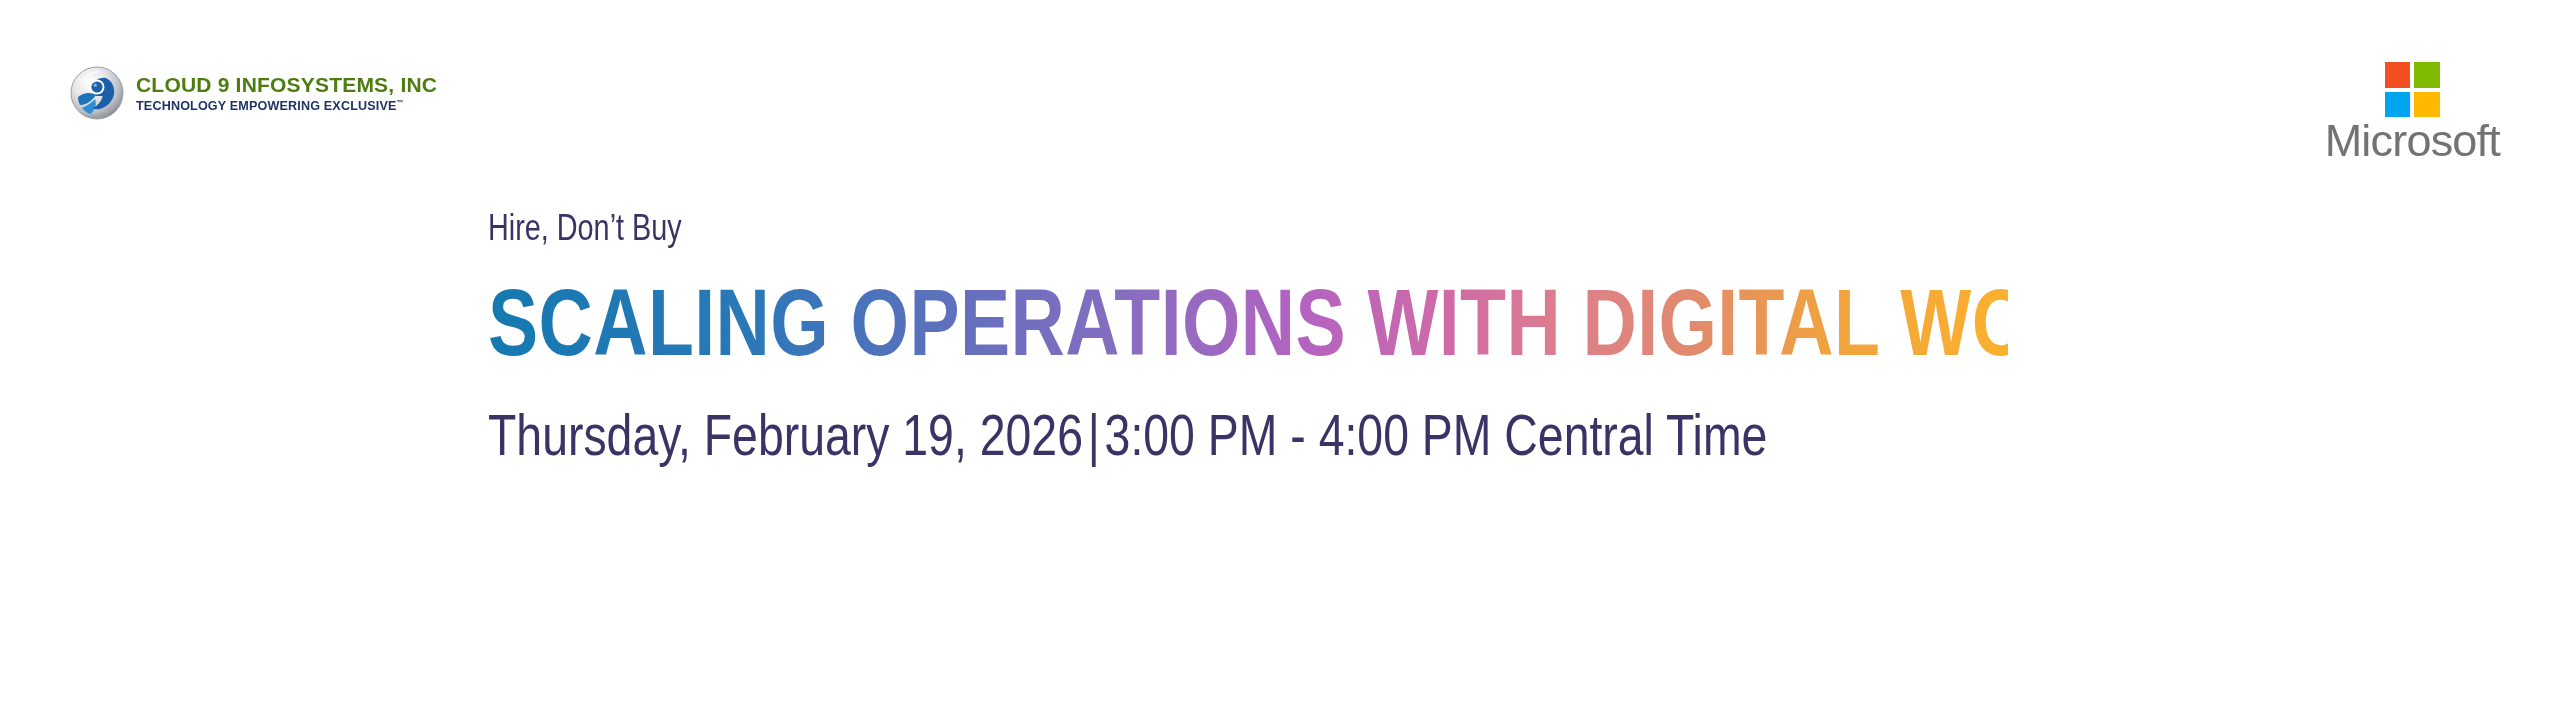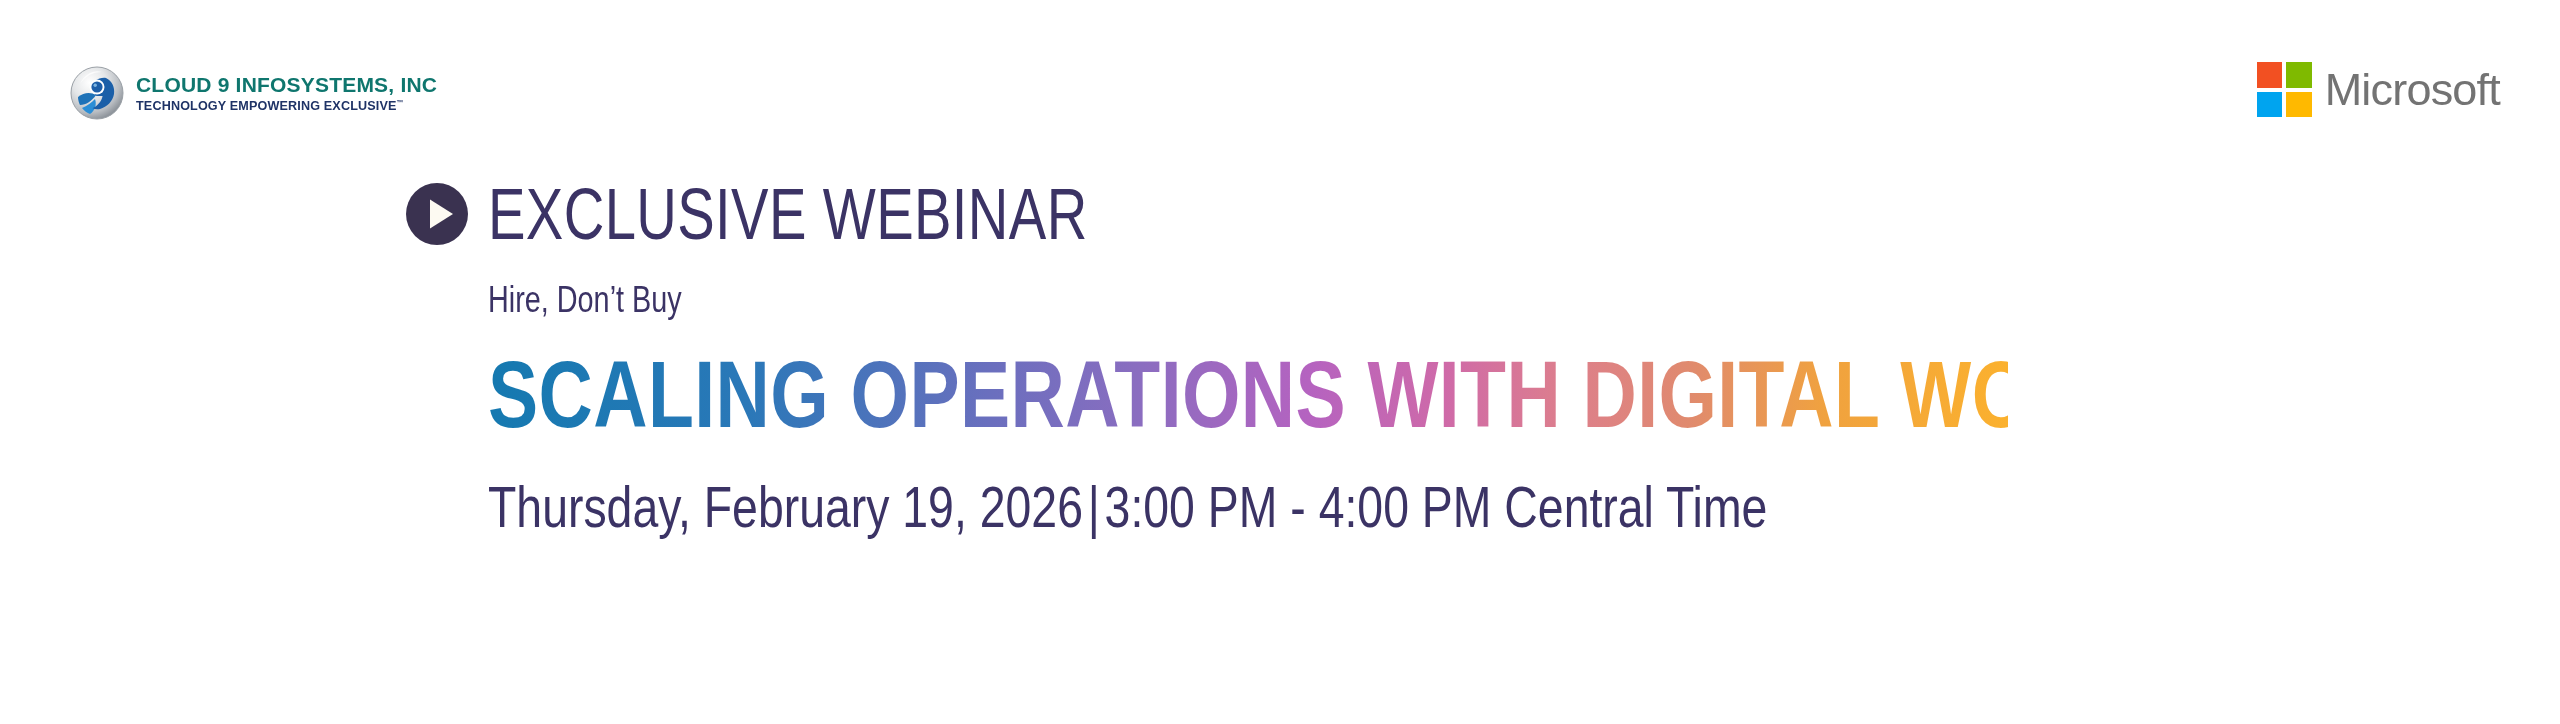--- a/index.html
+++ b/index.html
@@ -37,21 +37,21 @@
     display: flex;
     flex-direction: column;
     justify-content: center;
     line-height: 1;
   }
   .c9-name {
     font-family: "Liberation Sans", sans-serif;
     font-weight: bold;
     font-size: 21px;
     letter-spacing: 0.2px;
-    color: #0f766e;
+    color: #4d7c0f;
     white-space: nowrap;
   }
   .c9-tagline {
     font-family: "Liberation Sans", sans-serif;
     font-weight: bold;
     font-size: 12.6px;
     letter-spacing: 0.15px;
     color: #1f3366;
     white-space: nowrap;
     margin-top: 4px;
@@ -61,21 +61,22 @@
     vertical-align: super;
   }
 
   
   .ms-logo {
     position: absolute;
     right: 60px;
     top: 62px;
     display: flex;
     align-items: center;
-    gap: 13px;
+    gap: 1px;
+    flex-direction: column;
   }
   .ms-grid {
     width: 55px;
     height: 55px;
     display: grid;
     grid-template-columns: 1fr 1fr;
     grid-template-rows: 1fr 1fr;
     gap: 4px;
     flex: 0 0 55px;
   }
@@ -211,29 +212,20 @@
       <i class="ms-sq" style="background:#f25022"></i>
       <i class="ms-sq" style="background:#7fba00"></i>
       <i class="ms-sq" style="background:#00a4ef"></i>
       <i class="ms-sq" style="background:#ffb900"></i>
     </span>
     <span class="ms-word">Microsoft</span>
   </div>
 
   <div class="content">
 
-    <div class="kicker-row">
-      <span class="play-icon">
-        <svg viewBox="0 0 64 64" width="64" height="64" aria-hidden="true">
-          <circle cx="32" cy="32" r="31" fill="#3a3250"></circle>
-          <path d="M25 17.5 L48 32 L25 46.5 Z" fill="#fdfaf2"></path>
-        </svg>
-      </span>
-      <span class="kicker-text">EXCLUSIVE WEBINAR</span>
-    </div>
 
     <div class="eyebrow">Hire, Don’t Buy</div>
 
     <div class="headline">SCALING OPERATIONS WITH DIGITAL WORKERS</div>
 
     <div class="datetime"><span>Thursday, February 19, 2026</span><span class="dt-sep">|</span><span>3:00 PM - 4:00 PM Central Time</span></div>
 
   </div>
 
 </div>

